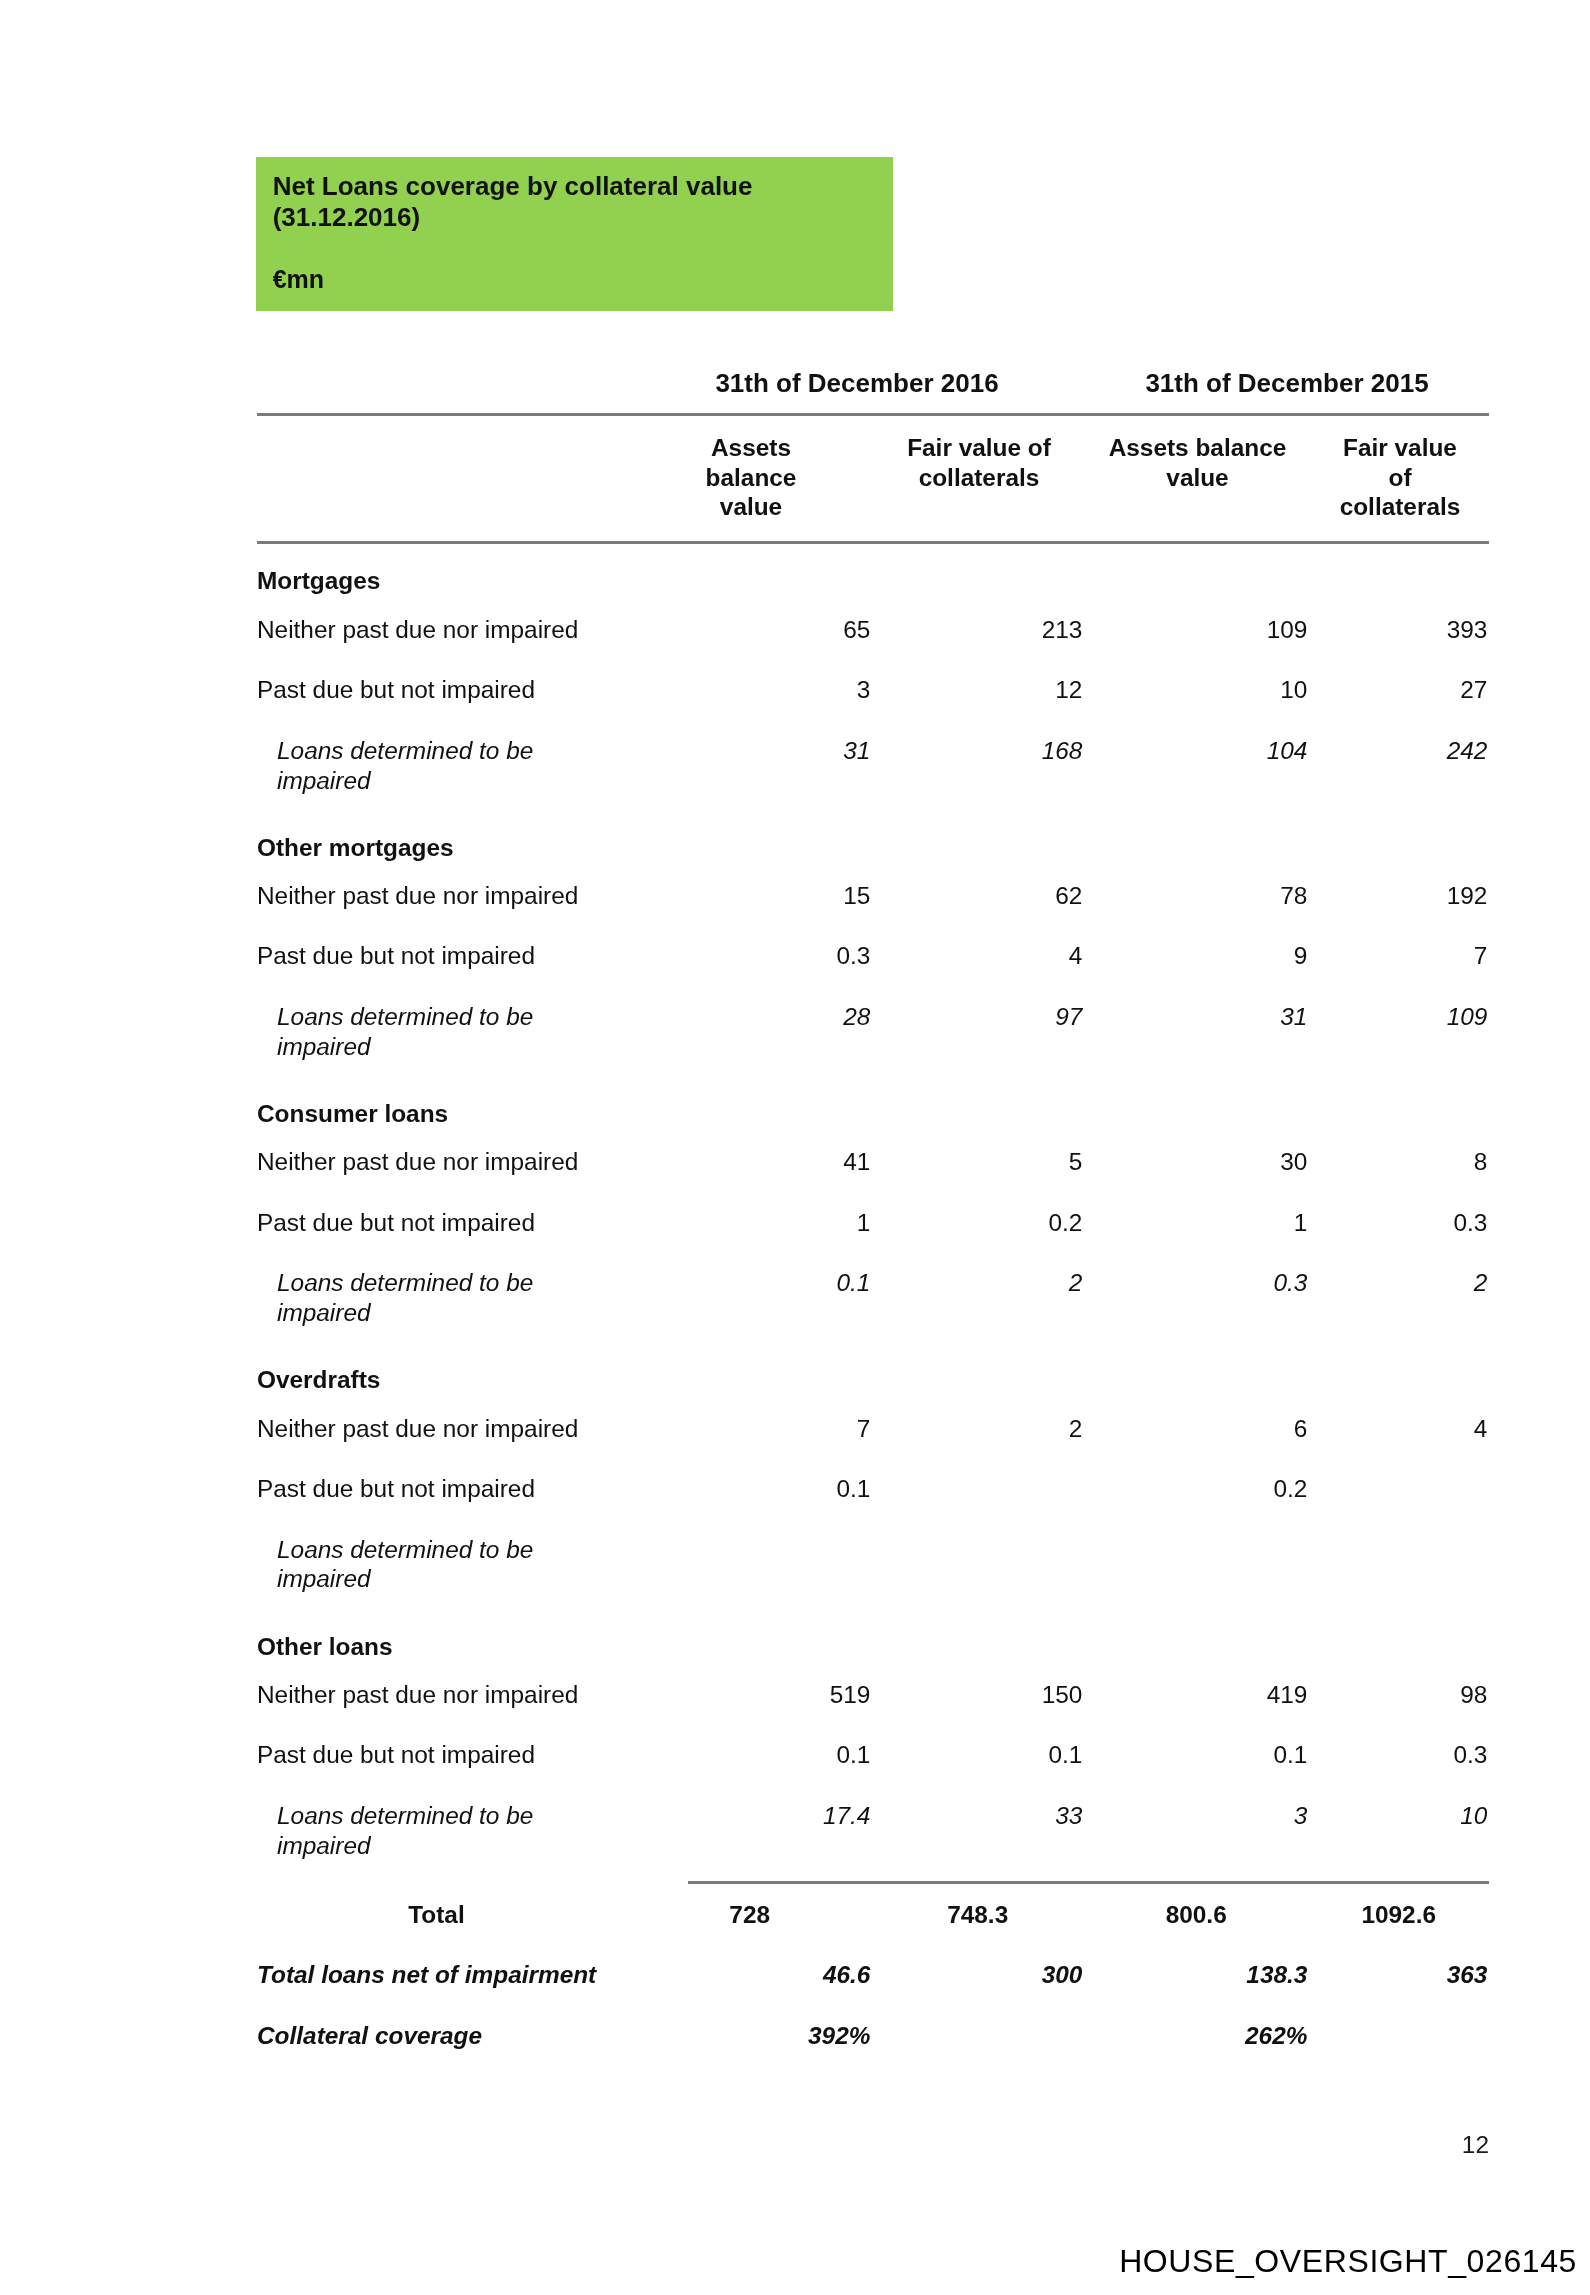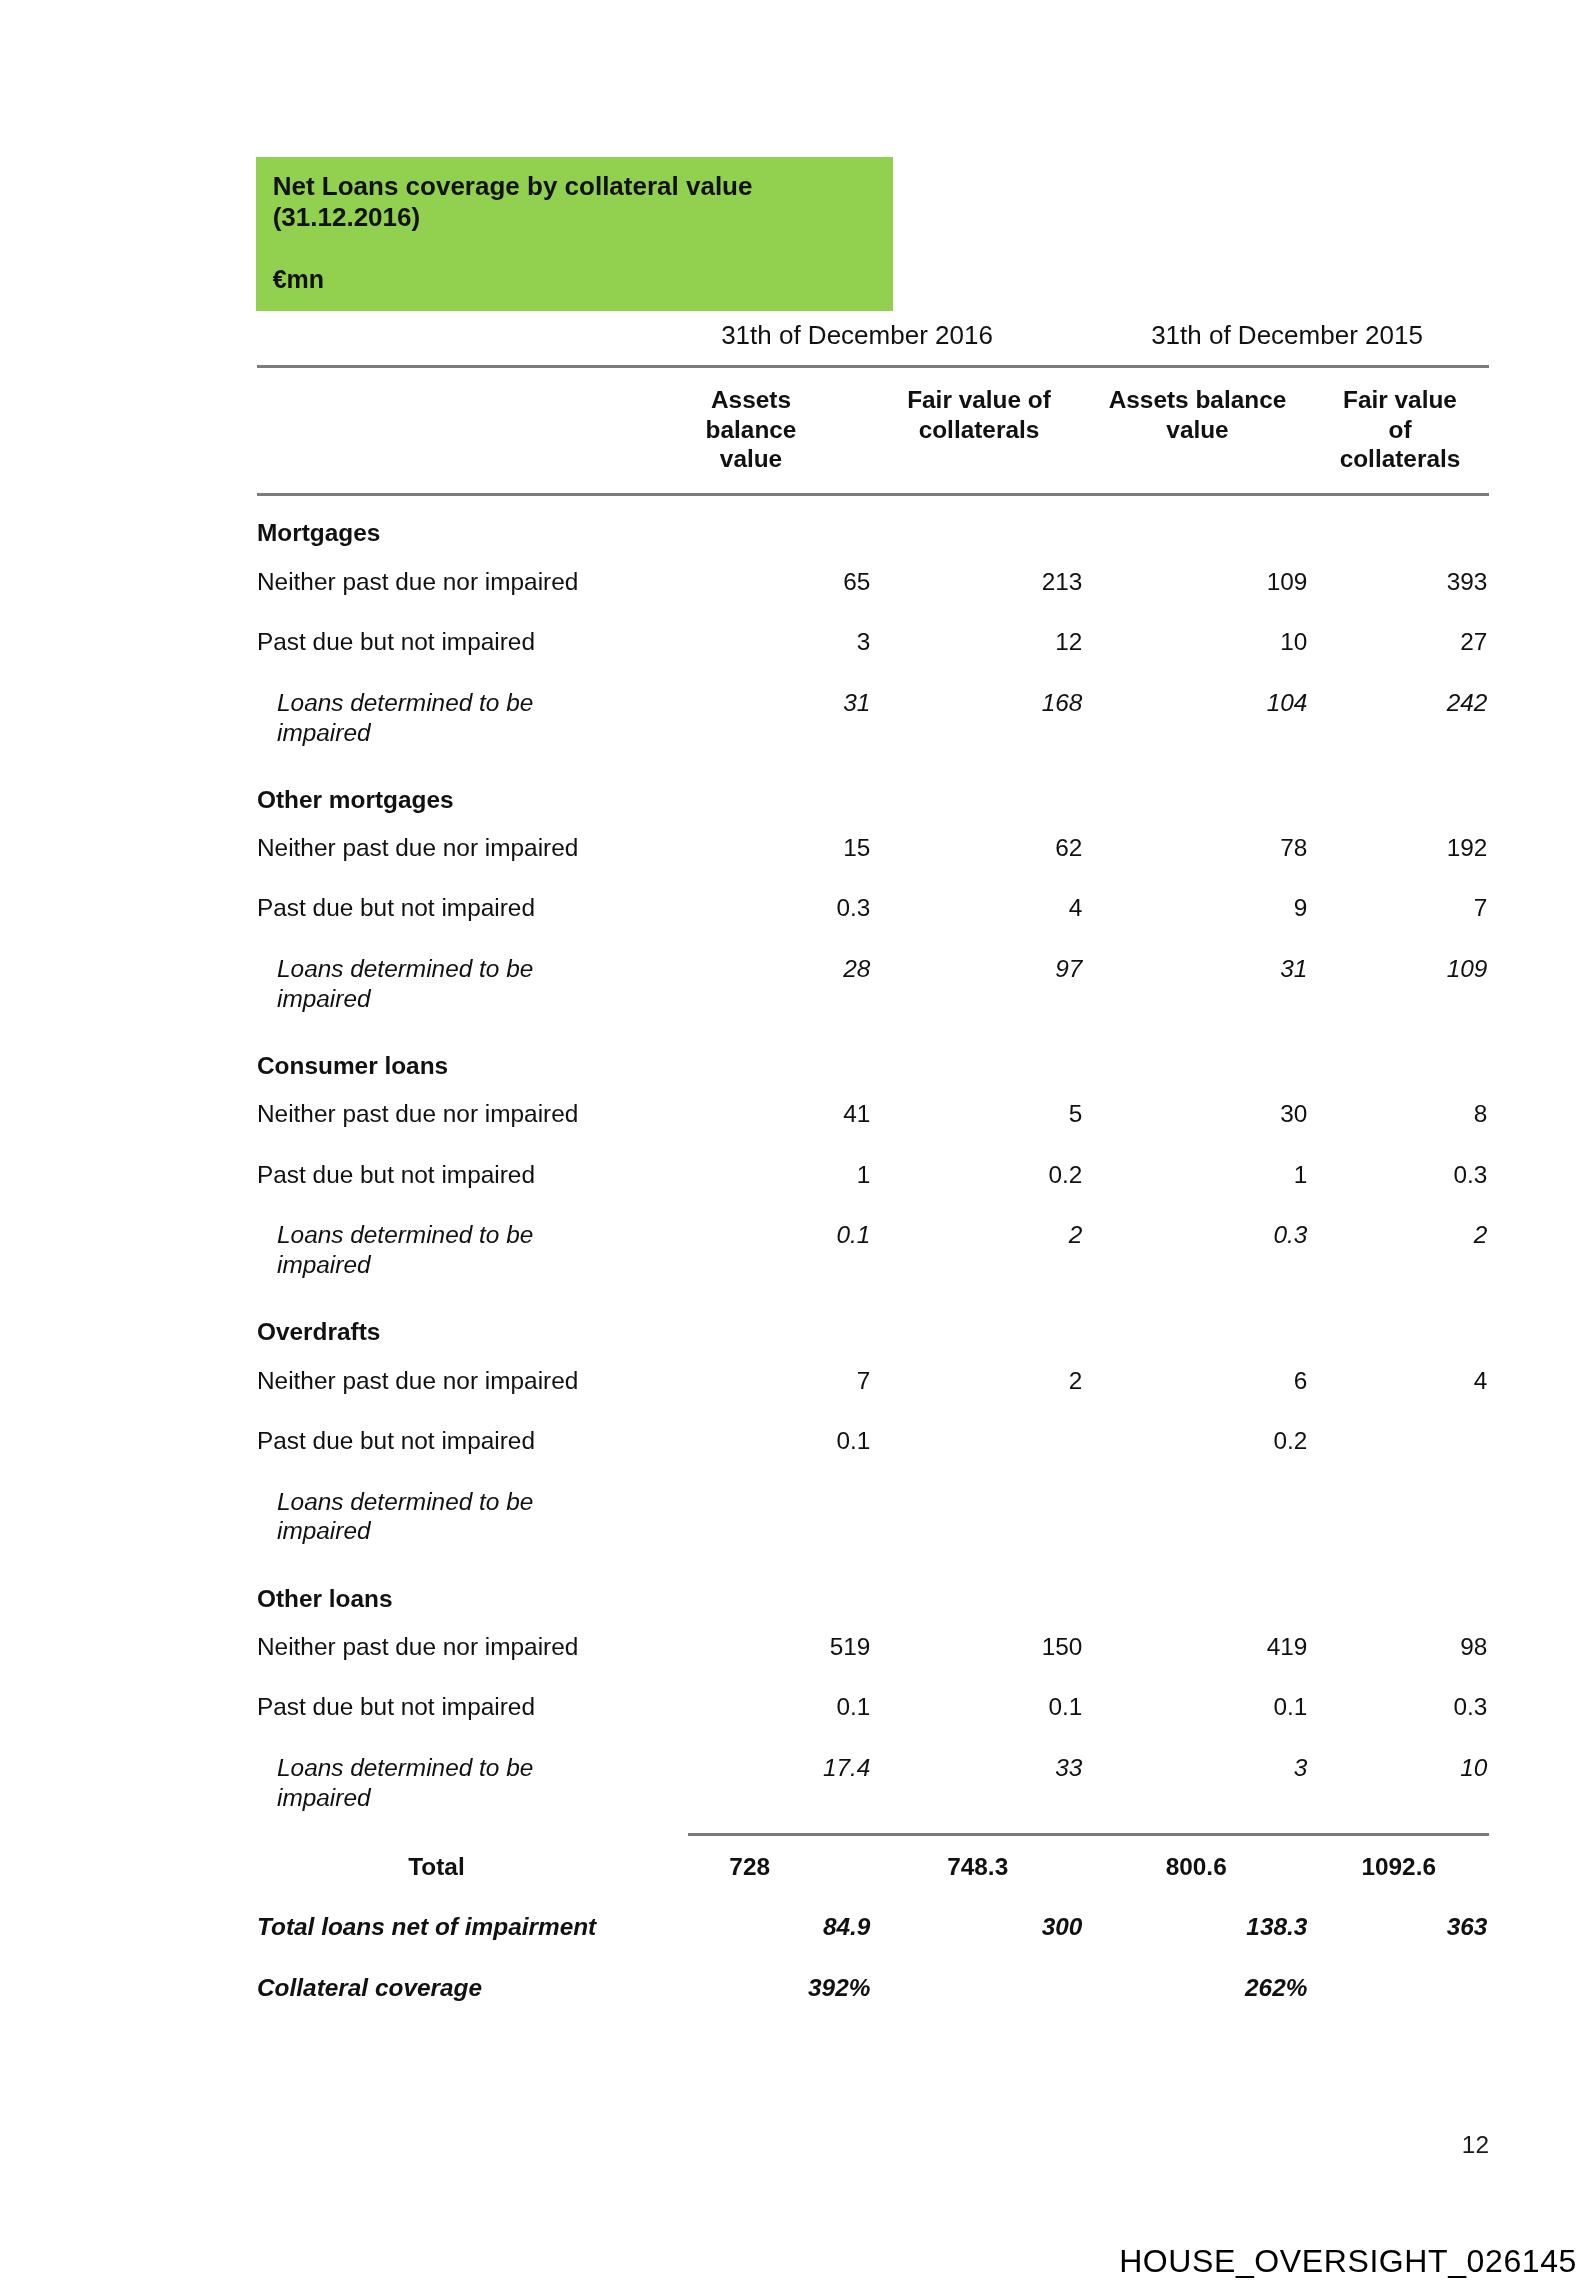--- a/index.html
+++ b/index.html
@@ -16,21 +16,21 @@
     font-weight:bold;font-size:26px;line-height:1.18;max-width:565px;color:#121212;
   }
   .title-box .unit{font-weight:bold;font-size:25px;color:#121212;}
 
   .table-wrap{position:absolute;left:257px;top:320px;width:1232px;}
   .grid{display:grid;grid-template-columns:372px 244px 212px 225px 180px;}
   .period-row{
     display:grid;grid-template-columns:372px 456px 404px;
     align-items:end;padding:0 0 14px 0;
   }
-  .period{font-weight:normal;font-size:26px;text-align:center;}
+  .period{font-weight:bold;font-size:26px;text-align:center;margin-top:48px;}
   .rule{height:3.2px;background:#7b7b7b;}
   .rule.partial{margin-left:431px;width:801px;margin-top:5.1px;}
 
   .colhead-row{padding:16.7px 0 19px 0;}
   .colhead{display:flex;justify-content:center;align-items:flex-start;text-align:center;}
   .colhead span{
     display:inline-block;font-weight:bold;font-size:24.4px;line-height:1.22;
   }
   .colhead.c1 span{max-width:109px;}
   .colhead.c2 span{max-width:166px;}
@@ -208,21 +208,21 @@
       <div class="rule partial"></div>
       <div class="grid data-row bold">
         <div class="label-cell">Total</div>
         <div class="value-cell">728</div>
         <div class="value-cell">748.3</div>
         <div class="value-cell">800.6</div>
         <div class="value-cell">1092.6</div>
       </div>
       <div class="grid data-row bold-italic">
         <div class="label-cell">Total loans net of impairment</div>
-        <div class="value-cell">84.9</div>
+        <div class="value-cell">46.6</div>
         <div class="value-cell">300</div>
         <div class="value-cell">138.3</div>
         <div class="value-cell">363</div>
       </div>
       <div class="grid data-row bold-italic">
         <div class="label-cell">Collateral coverage</div>
         <div class="value-cell">392%</div>
         <div class="value-cell"></div>
         <div class="value-cell">262%</div>
         <div class="value-cell"></div>

